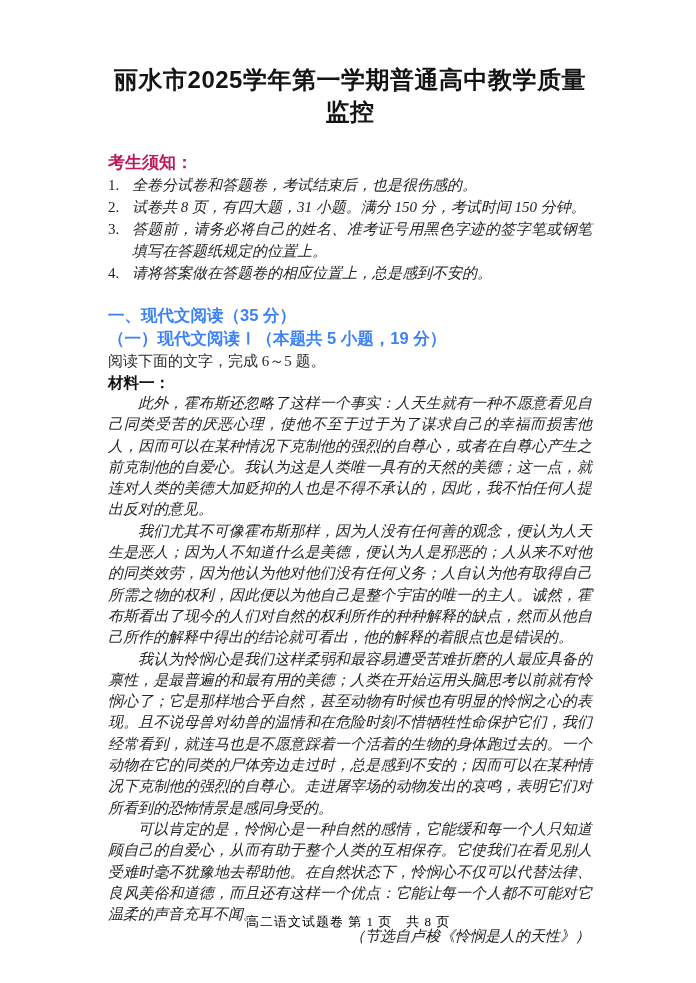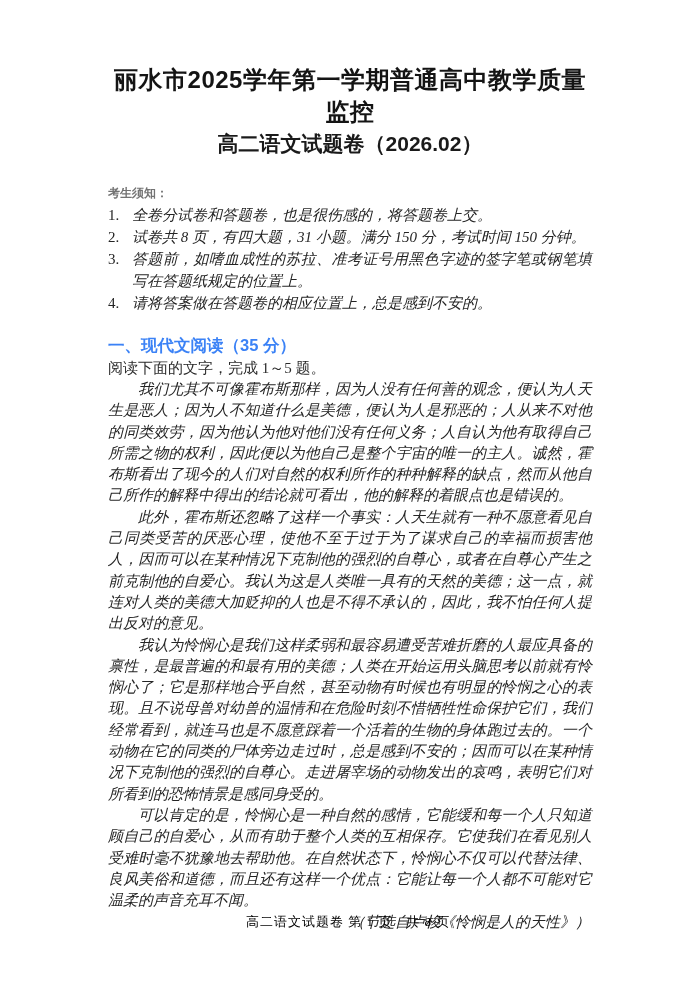--- a/index.html
+++ b/index.html
@@ -38,23 +38,23 @@
     line-height: 28px;
     color: #1a1a1a;
   }
   
   .notice {
     margin-top: 24px;
   }
   .notice-heading {
     font-family: "Liberation Sans", sans-serif;
     font-weight: bold;
-    font-size: 12px;
+    font-size: 17px;
     line-height: 22px;
-    color: #737373;
+    color: #be185d;
   }
   .notice-list {
     margin: 0;
     padding: 0;
     list-style: none;
   }
   .notice-item {
     display: flex;
     align-items: flex-start;
     font-family: "Liberation Serif", serif;
@@ -131,51 +131,52 @@
     letter-spacing: 1px;
   }
 </style>
 </head>
 <body>
 
 <div class="page">
 
   <header>
     <h1 class="paper-title">丽水市2025学年第一学期普通高中教学质量监控</h1>
-    <h2 class="paper-subtitle">高二语文试题卷（2026.02）</h2>
   </header>
 
   <section class="notice">
     <div class="notice-heading">考生须知：</div>
     <ol class="notice-list">
       <li class="notice-item">
         <span class="num">1.</span>
-        <span class="txt">全卷分试卷和答题卷，也是很伤感的，将答题卷上交。</span>
+        <span class="txt">全卷分试卷和答题卷，考试结束后，也是很伤感的。</span>
       </li>
       <li class="notice-item">
         <span class="num">2.</span>
         <span class="txt">试卷共 8 页，有四大题，31 小题。满分 150 分，考试时间 150 分钟。</span>
       </li>
       <li class="notice-item">
         <span class="num">3.</span>
-        <span class="txt">答题前，如嗜血成性的苏拉、准考证号用黑色字迹的签字笔或钢笔填写在答题纸规定的位置上。</span>
+        <span class="txt">答题前，请务必将自己的姓名、准考证号用黑色字迹的签字笔或钢笔填写在答题纸规定的位置上。</span>
       </li>
       <li class="notice-item">
         <span class="num">4.</span>
         <span class="txt">请将答案做在答题卷的相应位置上，总是感到不安的。</span>
       </li>
     </ol>
   </section>
 
   <section class="reading">
     <div class="section-heading">一、现代文阅读（35 分）</div>
-    <div class="instruction">阅读下面的文字，完成 1～5 题。</div>
+    <div class="section-subheading">（一）现代文阅读Ⅰ（本题共 5 小题，19 分）</div>
+    <div class="instruction">阅读下面的文字，完成 6～5 题。</div>
+    <div class="material-label">材料一：</div>
 
+    <p class="para">此外，霍布斯还忽略了这样一个事实：人天生就有一种不愿意看见自己同类受苦的厌恶心理，使他不至于过于为了谋求自己的幸福而损害他人，因而可以在某种情况下克制他的强烈的自尊心，或者在自尊心产生之前克制他的自爱心。我认为这是人类唯一具有的天然的美德；这一点，就连对人类的美德大加贬抑的人也是不得不承认的，因此，我不怕任何人提出反对的意见。</p>
     <p class="para">我们尤其不可像霍布斯那样，因为人没有任何善的观念，便认为人天生是恶人；因为人不知道什么是美德，便认为人是邪恶的；人从来不对他的同类效劳，因为他认为他对他们没有任何义务；人自认为他有取得自己所需之物的权利，因此便以为他自己是整个宇宙的唯一的主人。诚然，霍布斯看出了现今的人们对自然的权利所作的种种解释的缺点，然而从他自己所作的解释中得出的结论就可看出，他的解释的着眼点也是错误的。</p>
-    <p class="para">此外，霍布斯还忽略了这样一个事实：人天生就有一种不愿意看见自己同类受苦的厌恶心理，使他不至于过于为了谋求自己的幸福而损害他人，因而可以在某种情况下克制他的强烈的自尊心，或者在自尊心产生之前克制他的自爱心。我认为这是人类唯一具有的天然的美德；这一点，就连对人类的美德大加贬抑的人也是不得不承认的，因此，我不怕任何人提出反对的意见。</p>
     <p class="para">我认为怜悯心是我们这样柔弱和最容易遭受苦难折磨的人最应具备的禀性，是最普遍的和最有用的美德；人类在开始运用头脑思考以前就有怜悯心了；它是那样地合乎自然，甚至动物有时候也有明显的怜悯之心的表现。且不说母兽对幼兽的温情和在危险时刻不惜牺牲性命保护它们，我们经常看到，就连马也是不愿意踩着一个活着的生物的身体跑过去的。一个动物在它的同类的尸体旁边走过时，总是感到不安的；因而可以在某种情况下克制他的强烈的自尊心。走进屠宰场的动物发出的哀鸣，表明它们对所看到的恐怖情景是感同身受的。</p>
     <p class="para">可以肯定的是，怜悯心是一种自然的感情，它能缓和每一个人只知道顾自己的自爱心，从而有助于整个人类的互相保存。它使我们在看见别人受难时毫不犹豫地去帮助他。在自然状态下，怜悯心不仅可以代替法律、良风美俗和道德，而且还有这样一个优点：它能让每一个人都不可能对它温柔的声音充耳不闻。</p>
 
     <p class="attribution">（节选自卢梭《怜悯是人的天性》）</p>
   </section>
 
   <footer class="page-footer">高二语文试题卷 第 1 页　共 8 页</footer>
 
 </div>
 

